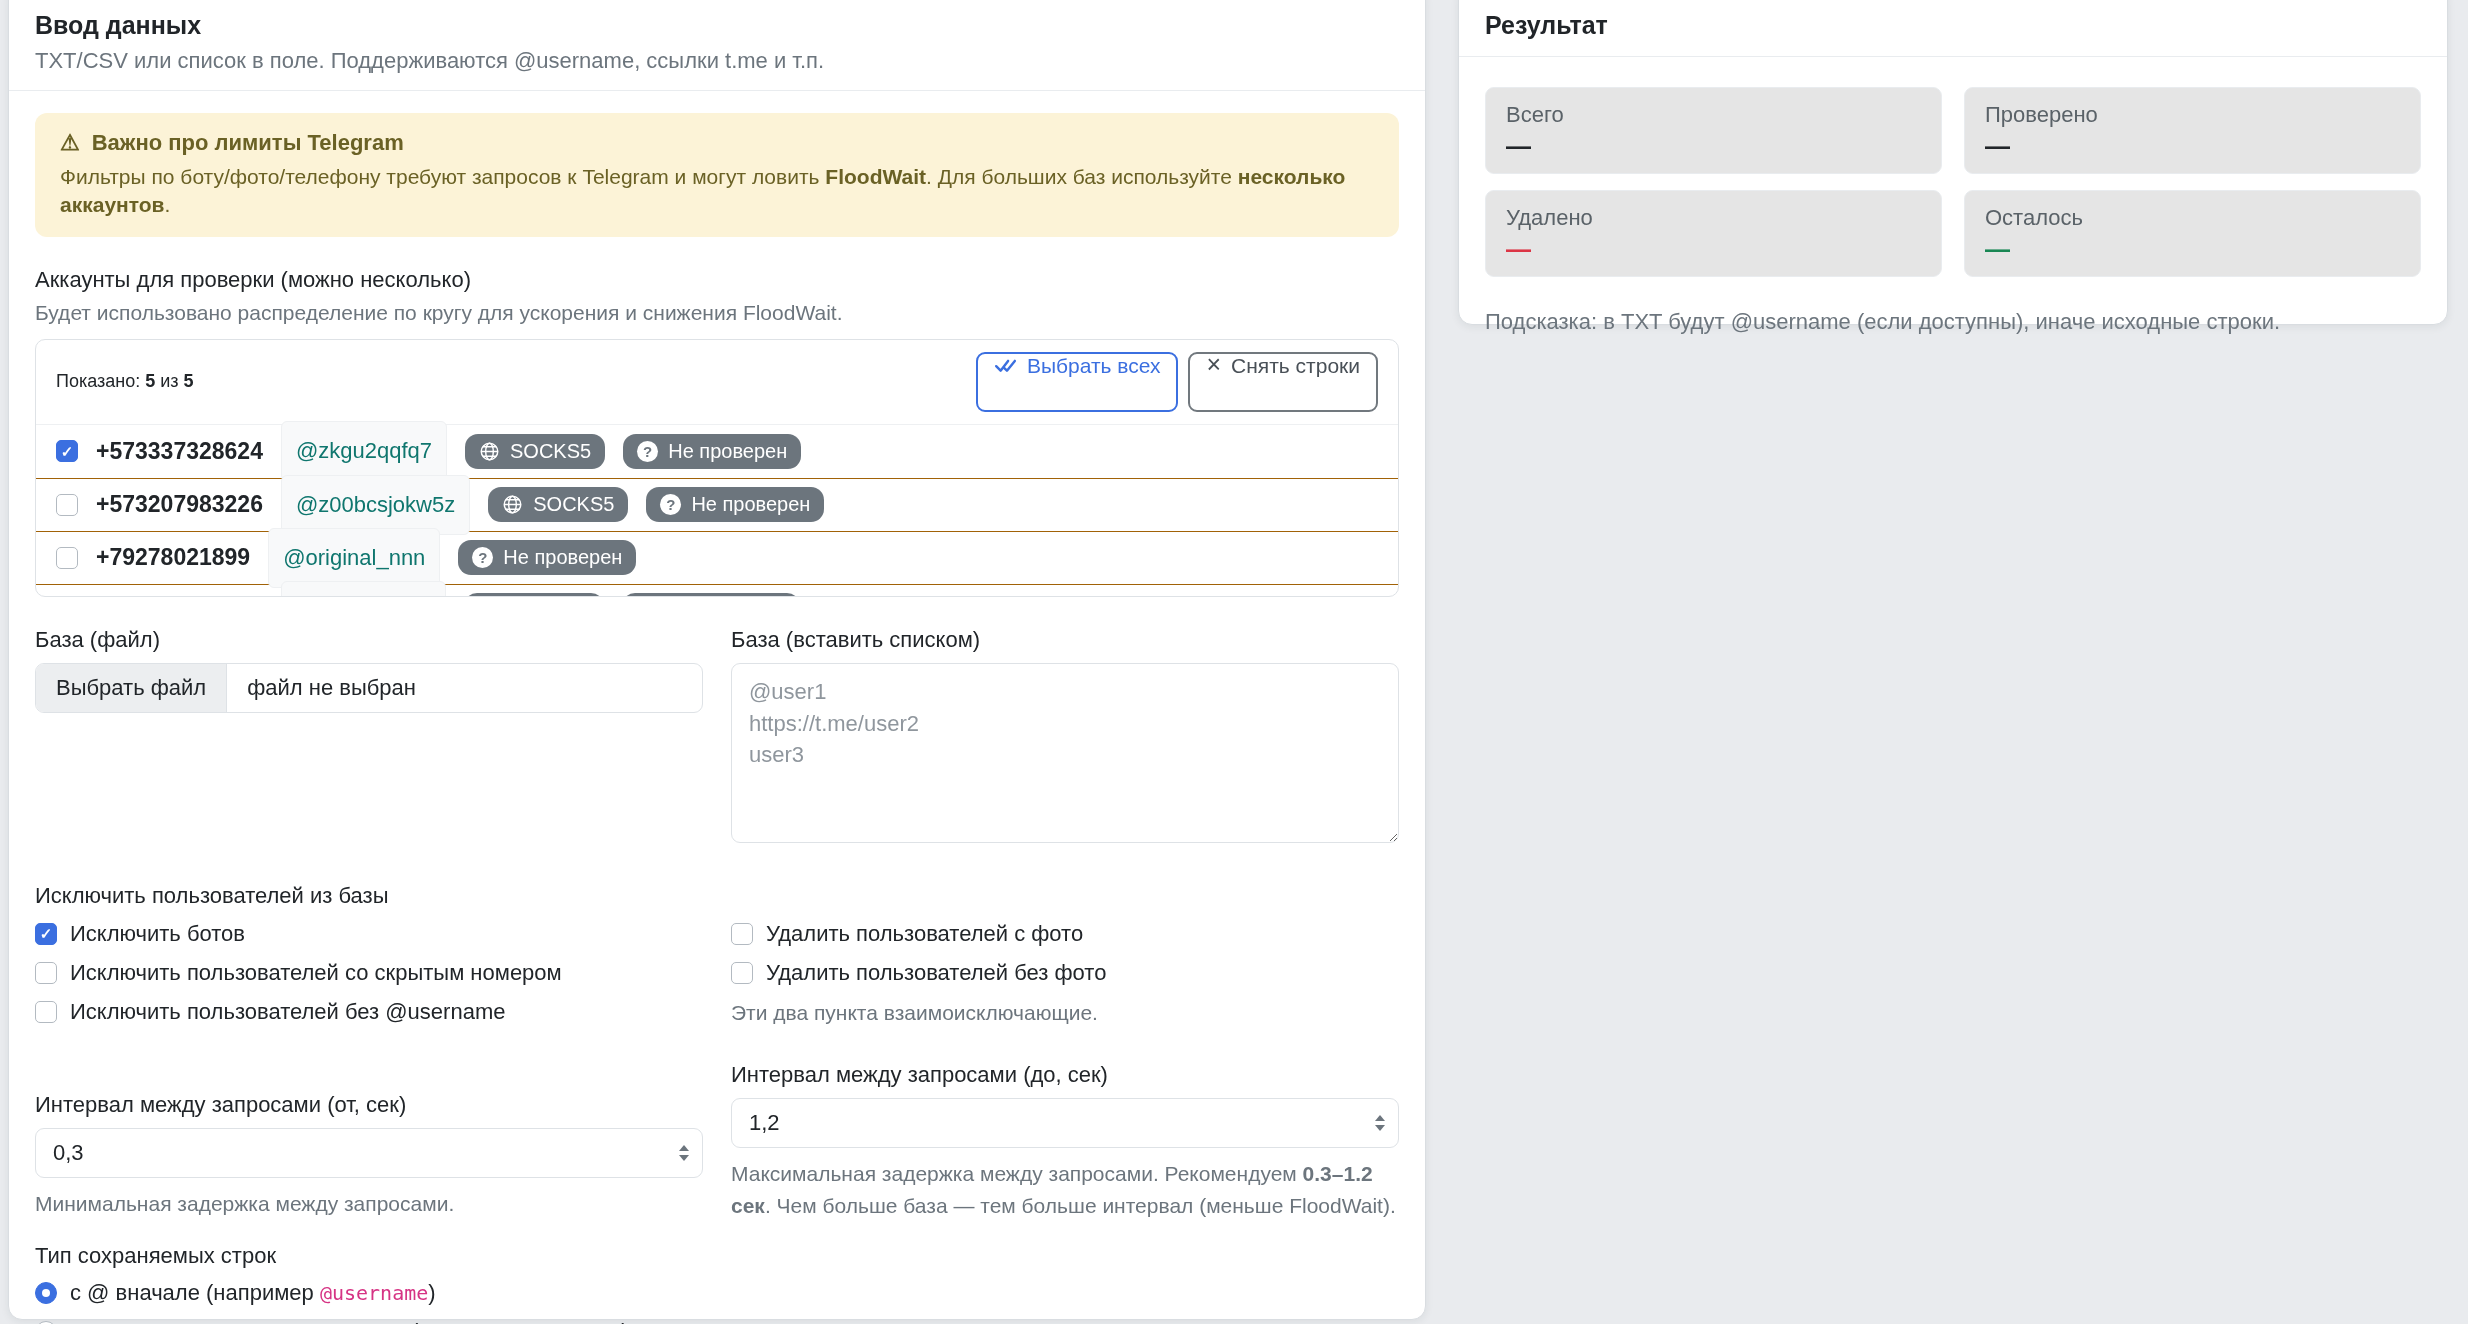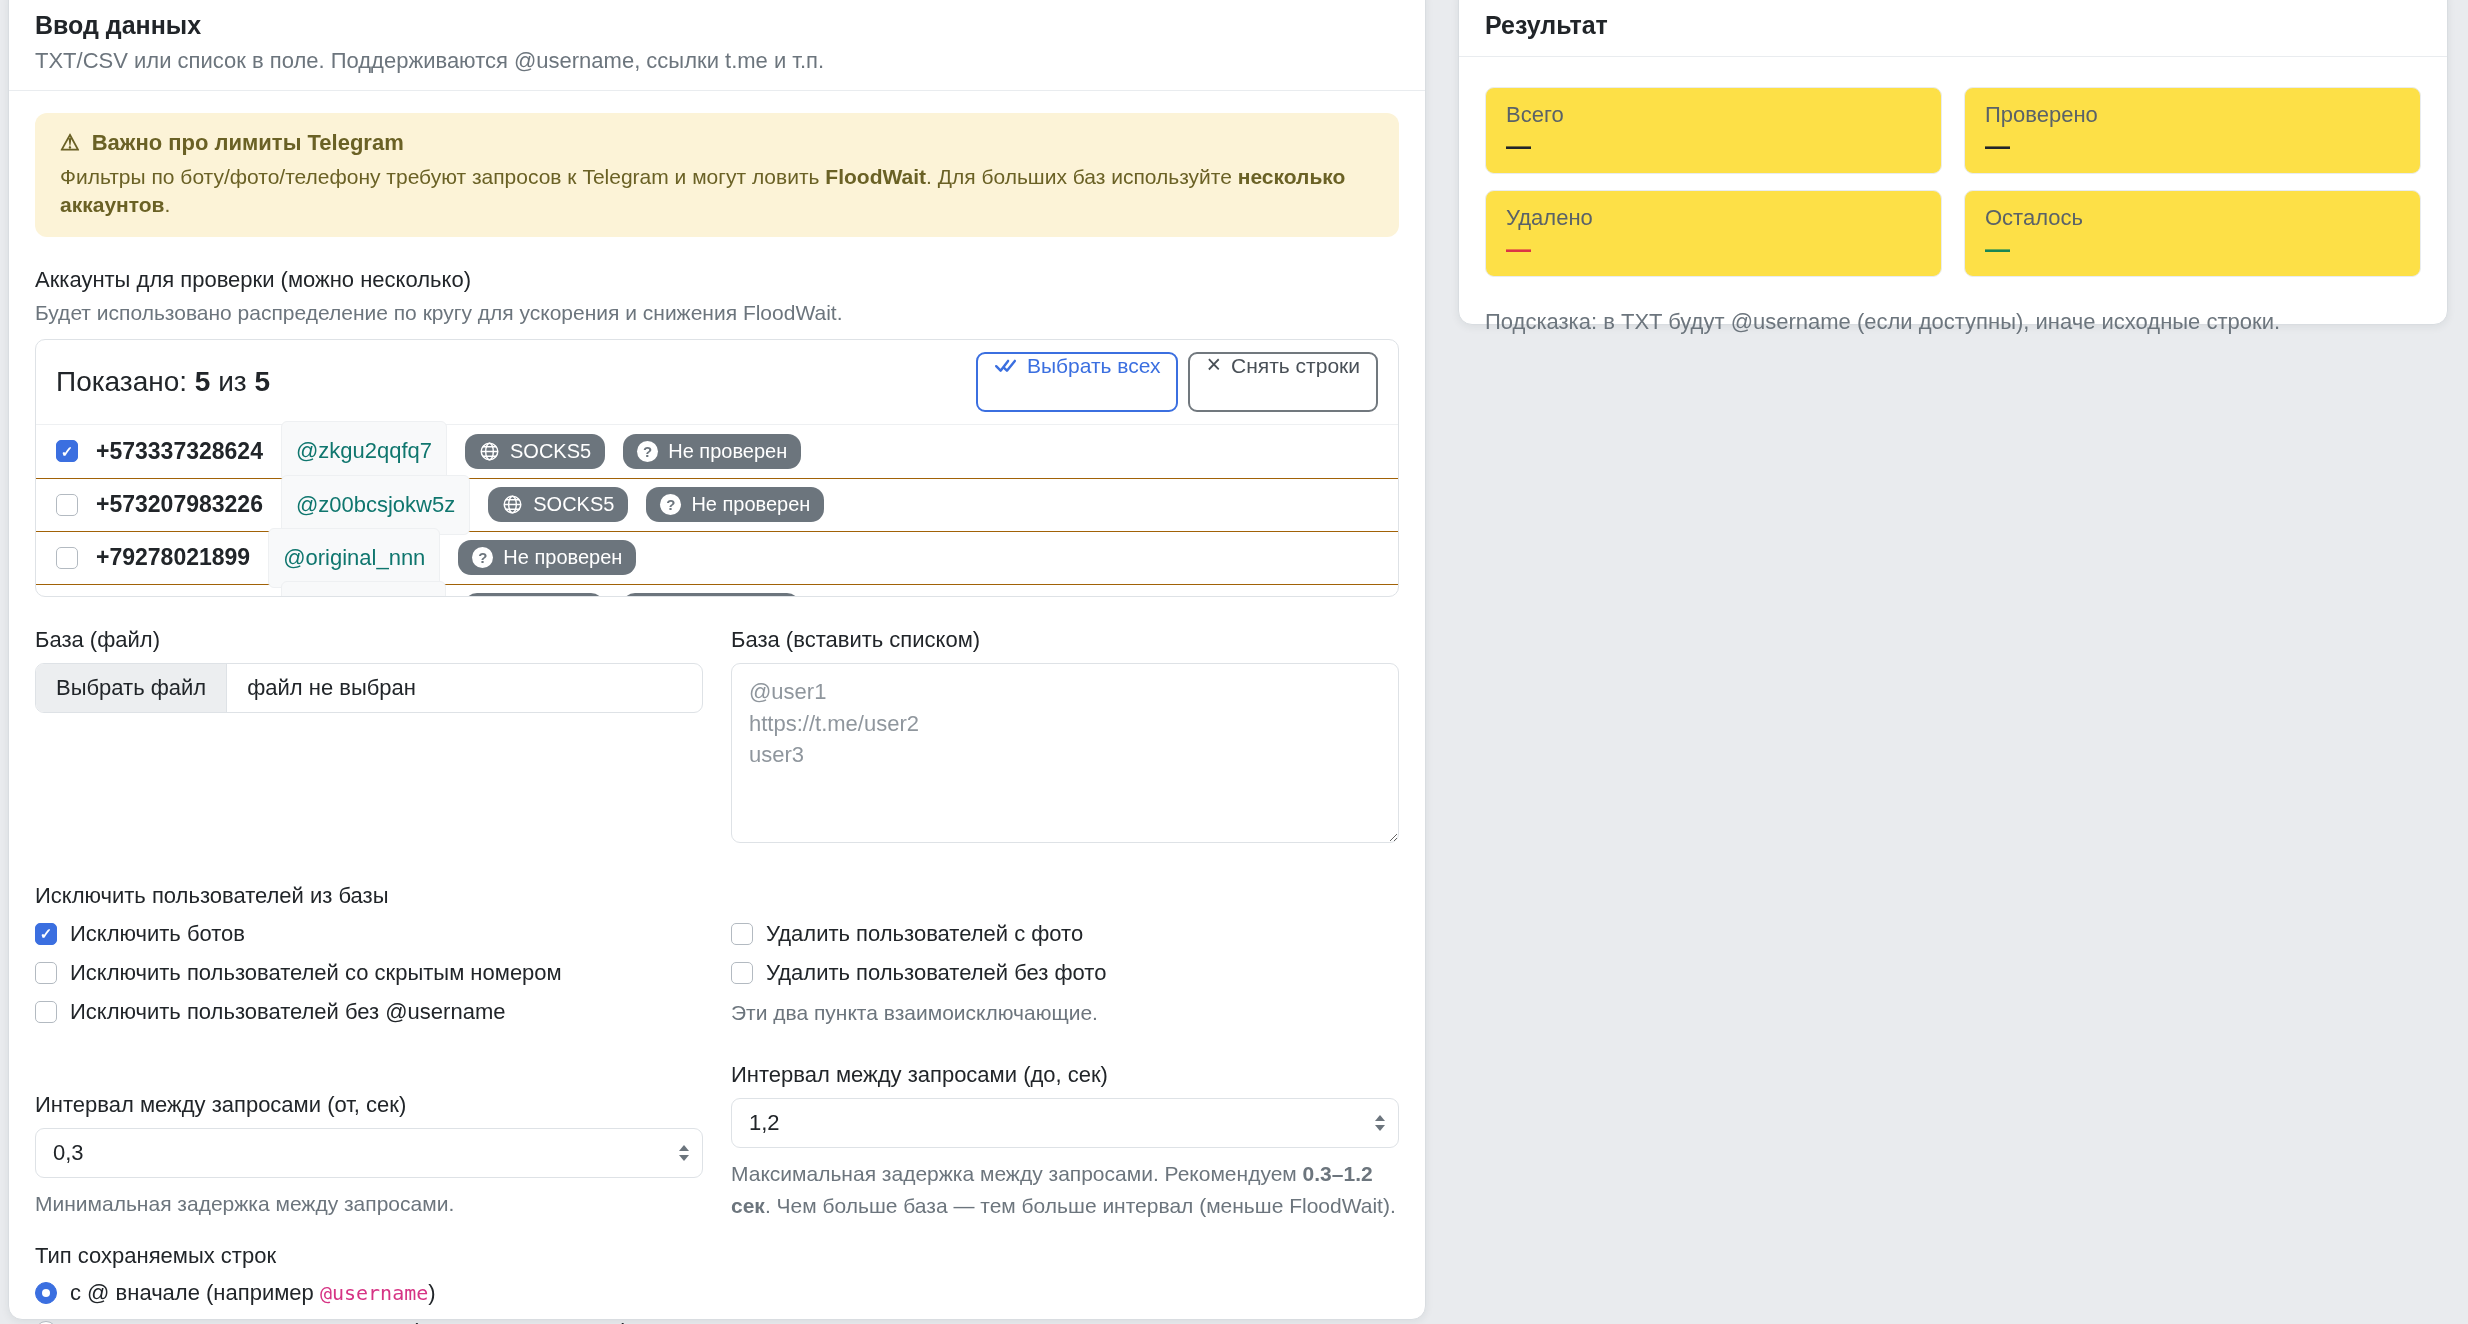--- a/index.html
+++ b/index.html
@@ -23,21 +23,21 @@
   .alert-body { margin-top:7px; font-size:21px; line-height:1.35; }
 
   .label { font-size:22px; }
   .mt30 { margin-top:30px; }
   .hint { color:#6c757d; font-size:21px; }
   .accounts-hint { margin-top:8px; }
 
   .panel { margin-top:14px; border:1px solid #dee2e6; border-radius:10px; height:258px; overflow:hidden; }
   .panel-toolbar { display:flex; justify-content:space-between; align-items:center;
                    padding:12px 20px; border-bottom:1px solid #eef0f2; }
-  .shown { font-size:28px; }
+  .shown { font-size:18px; }
   .toolbar-btns { display:flex; gap:10px; }
   .btn { display:inline-flex; align-items:flex-start; gap:10px; height:60px; padding:0 16px;
          border-radius:9px; font-size:21px; background:#fff; cursor:pointer; font-family:inherit; }
   .btn-op { border:2px solid #3b6fe0; color:#3b6fe0; }
   .btn-os { border:2px solid #71787e; color:#495057; }
   .xgl { font-size:25px; line-height:1; margin-top:-2px; }
 
   .account-row { display:flex; align-items:center; gap:18px; height:53px; padding:0 20px;
                  border-top:1px solid #a16207; }
   .account-row:first-child { border-top:none; }
@@ -85,21 +85,21 @@
   .spin i { width:0; height:0; border-left:5px solid transparent; border-right:5px solid transparent; }
   .spin .up   { border-bottom:6px solid #6c757d; }
   .spin .down { border-top:6px solid #6c757d; }
   .input-hint { margin-top:10px; line-height:1.55; }
   .shift-down { margin-top:30px; }
 
   .opt-row { display:flex; align-items:center; gap:13px; margin-top:9px; height:30px; font-size:22px; }
   .code { font-family:"DejaVu Sans Mono","Liberation Mono",monospace; color:#d63384; font-size:20px; }
 
   .stats { display:grid; grid-template-columns:1fr 1fr; gap:16px 22px; margin-top:8px; }
-  .stat { background:#fde047; border:1px solid #e9ecef; border-radius:9px; padding:14px 20px; min-height:78px; }
+  .stat { background:#e5e5e5; border:1px solid #e9ecef; border-radius:9px; padding:14px 20px; min-height:78px; }
   .s-label { color:#5a6268; font-size:22px; }
   .s-val { font-weight:700; font-size:25px; margin-top:6px; line-height:1; }
   .result-hint { margin-top:32px; font-size:22px; }
   b { font-weight:700; }
 </style>
 </head>
 <body>
 
 <section class="card left-card">
   <header class="card-head">

